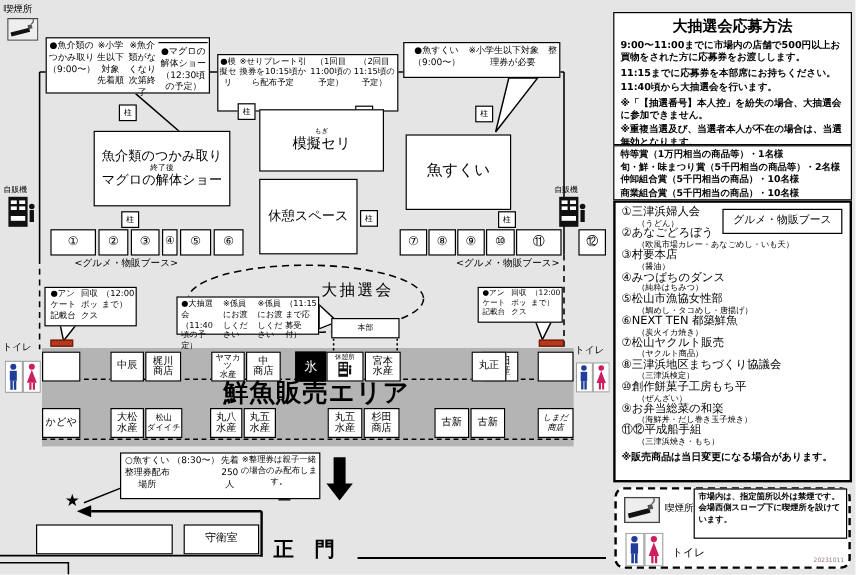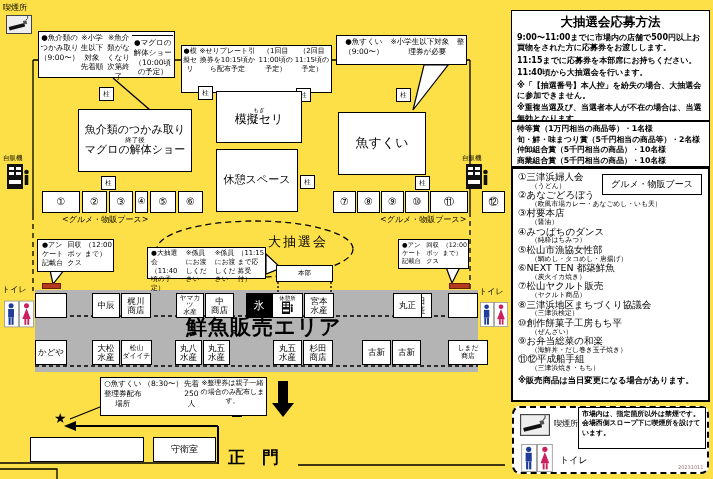--- a/index.html
+++ b/index.html
@@ -1,16 +1,16 @@
 <!DOCTYPE html>
 <html><head>
 <meta charset="utf-8">
 <style>
   html,body{margin:0;padding:0;background:#fff;}
-  #app{position:relative;width:713px;height:479px;background:#fde047;overflow:hidden;
+  #app{position:relative;width:713px;height:479px;background:#e5e5e5;overflow:hidden;
        font-family:"DejaVu Sans",sans-serif;color:#000;}
   .abs{position:absolute;box-sizing:border-box;}
   .b{border:1.5px solid #000;background:#fff;}
   .thin{border:1px solid #000;background:#fff;}
   .c{text-align:center;}
   .callout{font-size:7.5px;line-height:1.3;text-align:center;display:flex;flex-direction:row;justify-content:center;padding:1px 1px;}
   .callout .sep{border-top:1px solid #000;margin-top:2px;padding-top:2px;}
   .area{display:flex;flex-direction:column;align-items:center;justify-content:center;line-height:1.15;}
   .pillar{width:15px;height:14px;border:1px solid #000;background:#fff;font-size:6.5px;text-align:center;line-height:12px;}
   .circle{height:22px;border:1.5px solid #000;background:#fff;font-size:10px;text-align:center;line-height:19px;}
@@ -74,21 +74,21 @@
         <rect x="3" y="10" width="16" height="3.5" fill="#111" transform="rotate(-14 11 12)"></rect>
         <rect x="17.2" y="5.6" width="3.5" height="3.5" fill="#555" transform="rotate(-14 19 7)"></rect>
         <path d="M20 5 q2.5 -1.5 1.5 -4" stroke="#555" fill="none"></path>
       </svg>
   </div>
 
   <div class="abs b callout" style="left:38px;top:31px;width:137px;height:47px;">
     <div>●魚介類のつかみ取り（9:00〜）</div>
     <div>※小学生以下対象　先着順</div>
     <div>※魚介類がなくなり次第終了</div>
-    <div class="sep">●マグロの解体ショー（10:00頃の予定）</div>
+    <div class="sep">●マグロの解体ショー（12:30頃の予定）</div>
   </div>
   <div class="abs b callout" style="left:181px;top:29px;width:151px;height:48px;font-size:7px;margin-top:16px;">
     <div>●模擬セリ</div>
     <div>※せりプレート引換券を10:15頃から配布予定</div>
     <div>（1回目　11:00頃の予定）</div>
     <div>（2回目　11:15頃の予定）</div>
   </div>
   <div class="abs b callout" style="left:336px;top:35px;width:131px;height:30px;">
     <div>●魚すくい（9:00〜）</div>
     <div>※小学生以下対象　整理券が必要</div>
@@ -100,21 +100,21 @@
   <div class="abs pillar" style="left:396px;top:88px;">柱</div>
   <div class="abs pillar" style="left:101px;top:176px;">柱</div>
   <div class="abs pillar" style="left:300px;top:175px;">柱</div>
   <div class="abs pillar" style="left:415px;top:176px;">柱</div>
 
   <div class="abs b area" style="left:78px;top:109px;width:114px;height:63px;">
     <div style="font-size:11px;">魚介類のつかみ取り</div>
     <div style="font-size:6.5px;">終了後</div>
     <div style="font-size:11px;">マグロの解体ショー</div>
   </div>
-  <div class="abs b area" style="left:216px;top:91px;width:86px;height:52px;">
+  <div class="abs b area" style="left:216px;top:91px;width:104px;height:52px;">
     <div style="font-size:5.5px;">もぎ</div>
     <div style="font-size:12px;">模擬セリ</div>
   </div>
   <div class="abs b area" style="left:216px;top:149px;width:82px;height:63px;">
     <div style="font-size:11px;">休憩スペース</div>
   </div>
   <div class="abs b area" style="left:338px;top:112px;width:88px;height:63px;">
     <div style="font-size:13px;">魚すくい</div>
   </div>
 
@@ -255,21 +255,21 @@
   <div class="abs store" style="left:175px;top:340px;width:27px;">丸八
 水産</div>
   <div class="abs store" style="left:203px;top:340px;width:27px;">丸五
 水産</div>
   <div class="abs store" style="left:273px;top:340px;width:29px;">丸五
 水産</div>
   <div class="abs store" style="left:303px;top:340px;width:30px;">杉田
 商店</div>
   <div class="abs store" style="left:362px;top:340px;width:29px;">古新</div>
   <div class="abs store" style="left:392px;top:340px;width:29px;">古新</div>
-  <div class="abs store small" style="left:448px;top:340px;width:40px;">しまだ
+  <div class="abs store small" style="left:448px;top:340px;width:30px;font-style:italic;">しまだ
 商店</div>
 
   <div class="abs b callout" style="left:100px;top:377px;width:167px;height:39px;font-size:7.5px;">
     <div>○魚すくい整理券配布場所</div>
     <div>（8:30〜）</div>
     <div>先着250人</div>
     <div style="font-size:7px;">※整理券は親子一緒の場合のみ配布します。</div>
   </div>
   <div class="abs" style="left:54px;top:410px;font-size:14px;">★</div>
 

